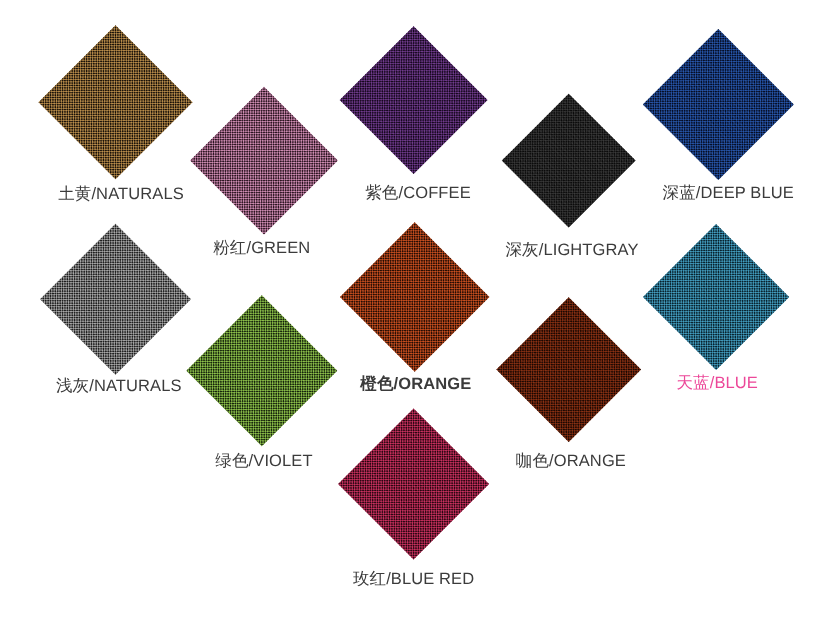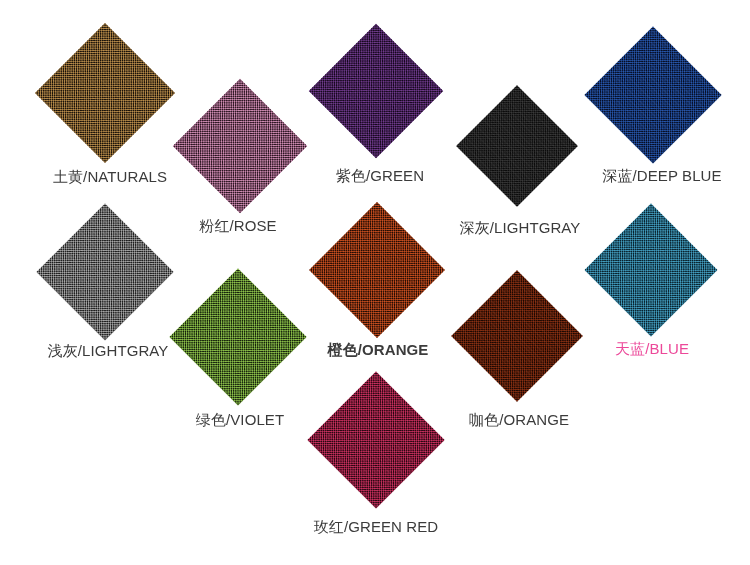--- a/index.html
+++ b/index.html
@@ -74,49 +74,49 @@
           <div class="mesh-sheen"></div>
         </div>
       </div>
       <div class="label" style="left: 110px; top: 168px; color: rgb(59, 59, 59);">土黄/NATURALS</div>
       <div class="diamond-wrap" style="left: 240px; top: 146px;">
         <div class="diamond" style="width: 95px; height: 95px; background: rgb(239, 163, 207);">
           <div class="mesh" style="background-image: radial-gradient(circle, rgb(43, 19, 32) 0.85px, rgba(0, 0, 0, 0) 1.3px), radial-gradient(circle, rgb(43, 19, 32) 0.75px, rgba(0, 0, 0, 0) 1.2px);"></div>
           <div class="mesh-sheen"></div>
         </div>
       </div>
-      <div class="label" style="left: 238px; top: 217px; color: rgb(59, 59, 59);">粉红/ROSE</div>
+      <div class="label" style="left: 238px; top: 217px; color: rgb(59, 59, 59);">粉红/GREEN</div>
       <div class="diamond-wrap" style="left: 376px; top: 91px;">
         <div class="diamond" style="width: 95px; height: 95px; background: rgb(125, 65, 158);">
           <div class="mesh" style="background-image: radial-gradient(circle, rgb(21, 6, 29) 0.85px, rgba(0, 0, 0, 0) 1.3px), radial-gradient(circle, rgb(21, 6, 29) 0.75px, rgba(0, 0, 0, 0) 1.2px);"></div>
           <div class="mesh-sheen"></div>
         </div>
       </div>
-      <div class="label" style="left: 380px; top: 167px; color: rgb(59, 59, 59);">紫色/GREEN</div>
+      <div class="label" style="left: 380px; top: 167px; color: rgb(59, 59, 59);">紫色/COFFEE</div>
       <div class="diamond-wrap" style="left: 517px; top: 146px;">
         <div class="diamond" style="width: 86px; height: 86px; background: rgb(61, 61, 61);">
           <div class="mesh" style="background-image: radial-gradient(circle, rgb(11, 11, 11) 0.85px, rgba(0, 0, 0, 0) 1.3px), radial-gradient(circle, rgb(11, 11, 11) 0.75px, rgba(0, 0, 0, 0) 1.2px);"></div>
           <div class="mesh-sheen"></div>
         </div>
       </div>
       <div class="label" style="left: 520px; top: 219px; color: rgb(59, 59, 59);">深灰/LIGHTGRAY</div>
       <div class="diamond-wrap" style="left: 653px; top: 95px;">
         <div class="diamond" style="width: 97px; height: 97px; background: rgb(42, 98, 196);">
           <div class="mesh" style="background-image: radial-gradient(circle, rgb(5, 13, 37) 0.85px, rgba(0, 0, 0, 0) 1.3px), radial-gradient(circle, rgb(5, 13, 37) 0.75px, rgba(0, 0, 0, 0) 1.2px);"></div>
           <div class="mesh-sheen"></div>
         </div>
       </div>
       <div class="label" style="left: 662px; top: 167px; color: rgb(59, 59, 59); text-align: center;">深蓝/DEEP BLUE</div>
       <div class="diamond-wrap" style="left: 105px; top: 272px;">
         <div class="diamond" style="width: 97px; height: 97px; background: rgb(194, 194, 194);">
           <div class="mesh" style="background-image: radial-gradient(circle, rgb(31, 31, 31) 0.85px, rgba(0, 0, 0, 0) 1.3px), radial-gradient(circle, rgb(31, 31, 31) 0.75px, rgba(0, 0, 0, 0) 1.2px);"></div>
           <div class="mesh-sheen"></div>
         </div>
       </div>
-      <div class="label" style="left: 108px; top: 342px; color: rgb(59, 59, 59);">浅灰/LIGHTGRAY</div>
+      <div class="label" style="left: 108px; top: 342px; color: rgb(59, 59, 59);">浅灰/NATURALS</div>
       <div class="diamond-wrap" style="left: 238px; top: 337px;">
         <div class="diamond" style="width: 97px; height: 97px; background: rgb(163, 224, 85);">
           <div class="mesh" style="background-image: radial-gradient(circle, rgb(22, 36, 10) 0.85px, rgba(0, 0, 0, 0) 1.3px), radial-gradient(circle, rgb(22, 36, 10) 0.75px, rgba(0, 0, 0, 0) 1.2px);"></div>
           <div class="mesh-sheen"></div>
         </div>
       </div>
       <div class="label" style="left: 240px; top: 411px; color: rgb(59, 59, 59);">绿色/VIOLET</div>
       <div class="diamond-wrap" style="left: 377px; top: 270px;">
         <div class="diamond" style="width: 96px; height: 96px; background: rgb(234, 90, 33);">
           <div class="mesh" style="background-image: radial-gradient(circle, rgb(37, 12, 3) 0.85px, rgba(0, 0, 0, 0) 1.3px), radial-gradient(circle, rgb(37, 12, 3) 0.75px, rgba(0, 0, 0, 0) 1.2px);"></div>
@@ -137,15 +137,15 @@
           <div class="mesh-sheen"></div>
         </div>
       </div>
       <div class="label" style="left: 652px; top: 340px; color: #ec4899;">天蓝/BLUE</div>
       <div class="diamond-wrap" style="left: 376px; top: 440px;">
         <div class="diamond" style="width: 97px; height: 97px; background: rgb(232, 54, 107);">
           <div class="mesh" style="background-image: radial-gradient(circle, rgb(42, 5, 17) 0.85px, rgba(0, 0, 0, 0) 1.3px), radial-gradient(circle, rgb(42, 5, 17) 0.75px, rgba(0, 0, 0, 0) 1.2px);"></div>
           <div class="mesh-sheen"></div>
         </div>
       </div>
-      <div class="label" style="left: 376px; top: 518px; color: rgb(59, 59, 59);">玫红/GREEN RED</div>
+      <div class="label" style="left: 376px; top: 518px; color: rgb(59, 59, 59);">玫红/BLUE RED</div>
     </div>
 </div>
 
 </body></html>

